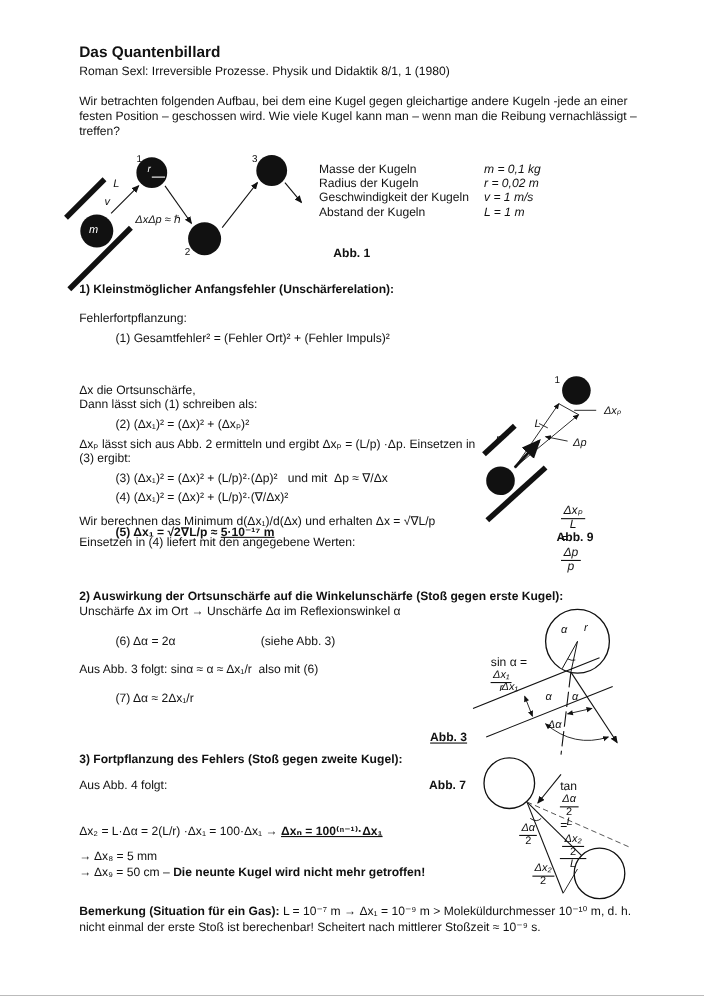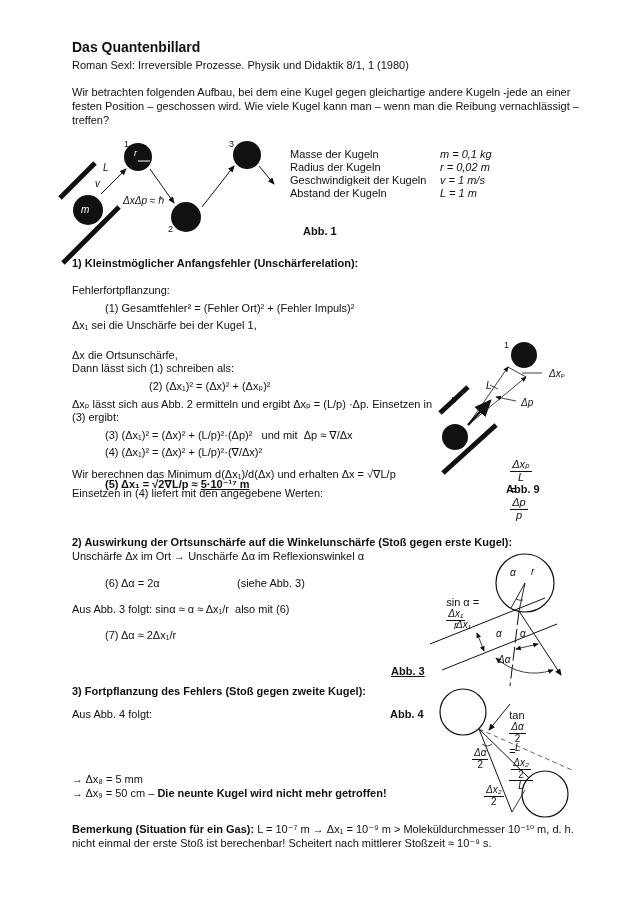--- a/index.html
+++ b/index.html
@@ -62,24 +62,23 @@
   <div class="t it" style="left:440px;top:160px;">r = 0,02 m</div>
   <div class="t" style="left:290px;top:173px;">Geschwindigkeit der Kugeln</div>
   <div class="t it" style="left:440px;top:173px;">v = 1 m/s</div>
   <div class="t" style="left:290px;top:186px;">Abstand der Kugeln</div>
   <div class="t it" style="left:440px;top:186px;">L = 1 m</div>
   <div class="t b" style="left:303px;top:224px;">Abb. 1</div>
 
   <div class="t b" style="left:72px;top:256px;">1) Kleinstmöglicher Anfangsfehler (Unschärferelation):</div>
   <div class="t" style="left:72px;top:283px;">Fehlerfortpflanzung:</div>
   <div class="t" style="left:105px;top:301px;">(1) Gesamtfehler² = (Fehler Ort)² + (Fehler Impuls)²</div>
-  <div class="t" style="left:72px;top:318px;">Δx₁ sei die Unschärfe bei der Kugel 1,</div>
   <div class="t" style="left:72px;top:348px;">Δx die Ortsunschärfe,</div>
   <div class="t" style="left:72px;top:361px;">Dann lässt sich (1) schreiben als:</div>
-  <div class="t" style="left:105px;top:379px;margin-left:44px;">(2) (Δx₁)² = (Δx)² + (Δxₚ)²</div>
+  <div class="t" style="left:105px;top:379px;">(2) (Δx₁)² = (Δx)² + (Δxₚ)²</div>
   <div class="t" style="left:72px;top:397px;">Δxₚ lässt sich aus Abb. 2 ermitteln und ergibt Δxₚ = (L/p) ·Δp. Einsetzen in</div>
   <div class="t" style="left:72px;top:410px;">(3) ergibt:</div>
   <div class="t" style="left:105px;top:428px;">(3) (Δx₁)² = (Δx)² + (L/p)²·(Δp)²   und mit  Δp ≈ ∇/Δx</div>
   <div class="t" style="left:105px;top:445px;">(4) (Δx₁)² = (Δx)² + (L/p)²·(∇/Δx)²</div>
   <div class="t" style="left:72px;top:467px;">Wir berechnen das Minimum d(Δx₁)/d(Δx) und erhalten Δx = √∇L/p</div>
   <div class="t" style="left:72px;top:486px;">Einsetzen in (4) liefert mit den angegebene Werten:</div>
   <div class="t" style="left:105px;top:477px;"><span class="b">(5) Δx₁ = √2∇L/p ≈ </span><span class="b u">5·10⁻¹⁷ m</span></div>
 
   <svg style="left:438px;top:333px;" width="170" height="160" viewBox="0 0 170 160">
     <defs>
@@ -146,21 +145,22 @@
   <div class="t figlbl it" style="left:510px;top:567px;">α</div>
   <div class="t figlbl it" style="left:531px;top:566px;">r</div>
   <div class="t figlbl it" style="left:456px;top:619px;">Δx₁</div>
   <div class="t figlbl it" style="left:496px;top:628px;">α</div>
   <div class="t figlbl it" style="left:520px;top:628px;">α</div>
   <div class="t figlbl it" style="left:498px;top:654px;">Δα</div>
   <div class="t b" style="left:391px;top:664px;text-decoration:underline;">Abb. 3</div>
 
   <div class="t b" style="left:72px;top:684px;">3) Fortpflanzung des Fehlers (Stoß gegen zweite Kugel):</div>
   <div class="t" style="left:72px;top:707px;">Aus Abb. 4 folgt:</div>
-  <div class="t b" style="left:390px;top:707px;">Abb. 4</div>
+  <div class="t b" style="left:390px;top:707px;">Abb. 7</div>
+  <div class="t" style="left:72px;top:749px;"><span>Δx₂ = L·Δα = 2(L/r) ·Δx₁ = 100·Δx₁ → </span><span class="b u">Δxₙ = 100⁽ⁿ⁻¹⁾·Δx₁</span></div>
   <div class="t" style="left:72px;top:772px;">→ Δx₈ = 5 mm</div>
   <div class="t" style="left:72px;top:786px;"><span>→ Δx₉ = 50 cm – </span><span class="b">Die neunte Kugel wird nicht mehr getroffen!</span></div>
 
   <svg style="left:432px;top:682px;" width="200" height="150" viewBox="0 0 200 150">
     <defs>
       <marker id="ar4" markerWidth="8" markerHeight="8" refX="6" refY="3" orient="auto">
         <path d="M0,0 L7,3 L0,6 z" fill="#111"></path>
       </marker>
     </defs>
     <circle cx="31" cy="30" r="23" fill="none" stroke="#111" stroke-width="1.2"></circle>

